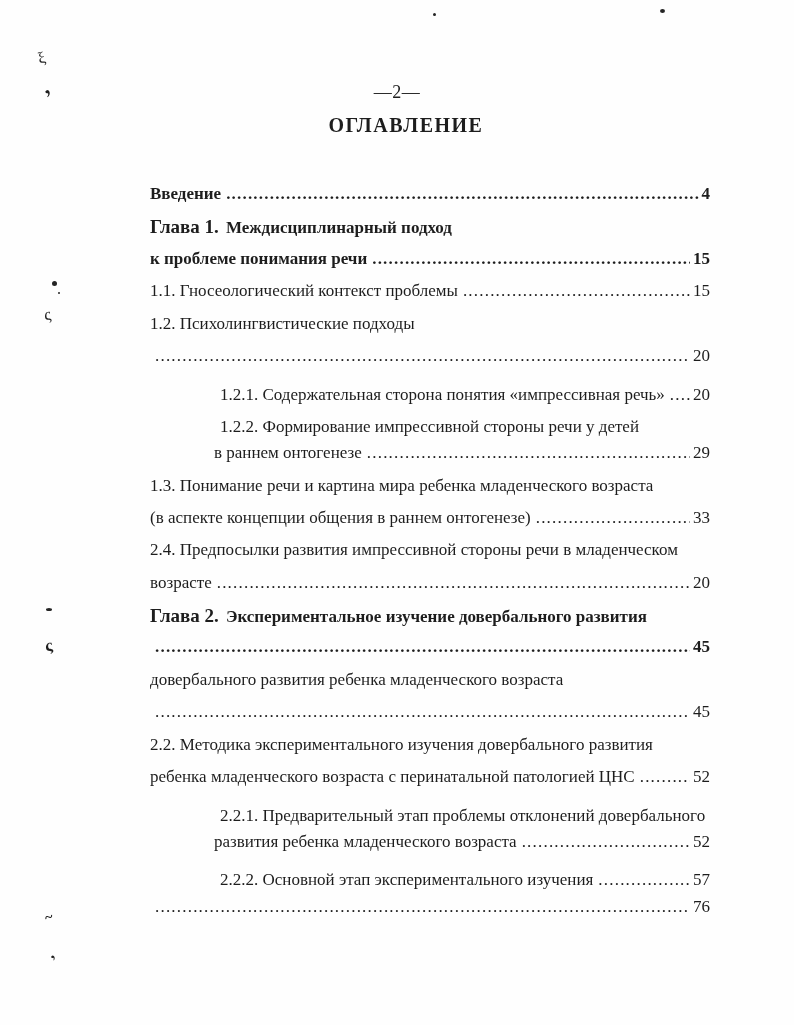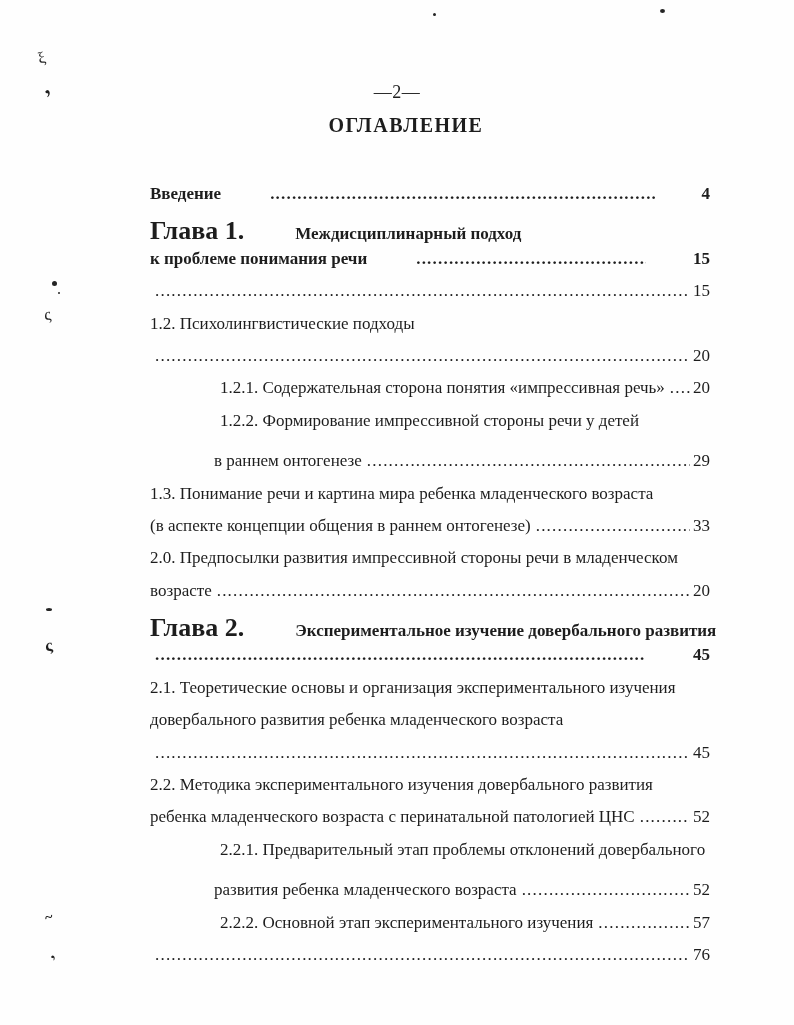--- a/index.html
+++ b/index.html
@@ -41,29 +41,29 @@
     left: 150px;
     width: 560px;
   }
   .toc-line {
     display: flex;
     align-items: baseline;
     height: 32.4px;
     font-size: 17px;
     white-space: nowrap;
   }
-  .toc-line.bold { font-weight: bold; gap: 44px; }
+  .toc-line.bold { font-weight: bold; }
   .toc-line .prefix {
     flex: 0 0 auto;
-    font-size: 26px;
+    font-size: 19px;
     font-weight: bold;
     margin-right: 7px;
   }
-  .toc-line.indent-1 { padding-left: 70px; }
-  .toc-line.indent-2 { padding-left: 64px; margin-top: 8px; }
+  .toc-line.indent-1 { padding-left: 70px; align-items: center; }
+  .toc-line.indent-2 { padding-left: 64px; }
   .entry-text { flex: 0 0 auto; }
   .leader {
     flex: 1 1 10px;
     overflow: hidden;
     margin-left: 5px;
     margin-right: 3px;
     letter-spacing: 1.2px;
   }
   .leader::after {
     content: "......................................................................................................................................................";
@@ -100,20 +100,21 @@
 
   </div>
       <div class="toc-line indent-0 bold">
 
     <span class="entry-text">к проблеме понимания речи</span>
     <span class="leader"></span>
     <span class="page-num">15</span>
   </div>
       <div class="toc-line indent-0">
 
+    <span class="entry-text">1.1. Гносеологический контекст проблемы</span>
     <span class="leader"></span>
     <span class="page-num">15</span>
   </div>
       <div class="toc-line indent-0">
 
     <span class="entry-text">1.2. Психолингвистические подходы</span>
 
   </div>
       <div class="toc-line indent-0">
 
@@ -143,43 +144,38 @@
 
   </div>
       <div class="toc-line indent-0">
 
     <span class="entry-text">(в аспекте концепции общения в раннем онтогенезе)</span>
     <span class="leader"></span>
     <span class="page-num">33</span>
   </div>
       <div class="toc-line indent-0">
 
-    <span class="entry-text">2.0. Предпосылки развития импрессивной стороны речи  в младенческом</span>
+    <span class="entry-text">2.4. Предпосылки развития импрессивной стороны речи  в младенческом</span>
 
   </div>
       <div class="toc-line indent-0">
 
     <span class="entry-text">возрасте</span>
     <span class="leader"></span>
     <span class="page-num">20</span>
   </div>
       <div class="toc-line indent-0 bold">
     <span class="prefix">Глава 2.</span>
     <span class="entry-text">Экспериментальное изучение довербального развития</span>
 
   </div>
       <div class="toc-line indent-0 bold">
 
     <span class="leader"></span>
     <span class="page-num">45</span>
-  </div>
-      <div class="toc-line indent-0">
-
-    <span class="entry-text">2.1. Теоретические основы и организация  экспериментального изучения</span>
-
   </div>
       <div class="toc-line indent-0">
 
     <span class="entry-text">довербального развития ребенка младенческого возраста</span>
 
   </div>
       <div class="toc-line indent-0">
 
     <span class="leader"></span>
     <span class="page-num">45</span>

